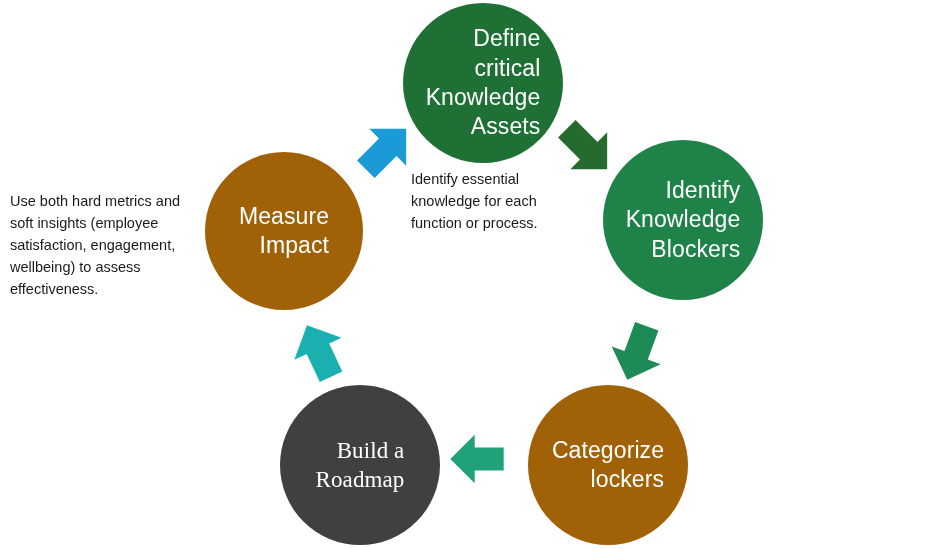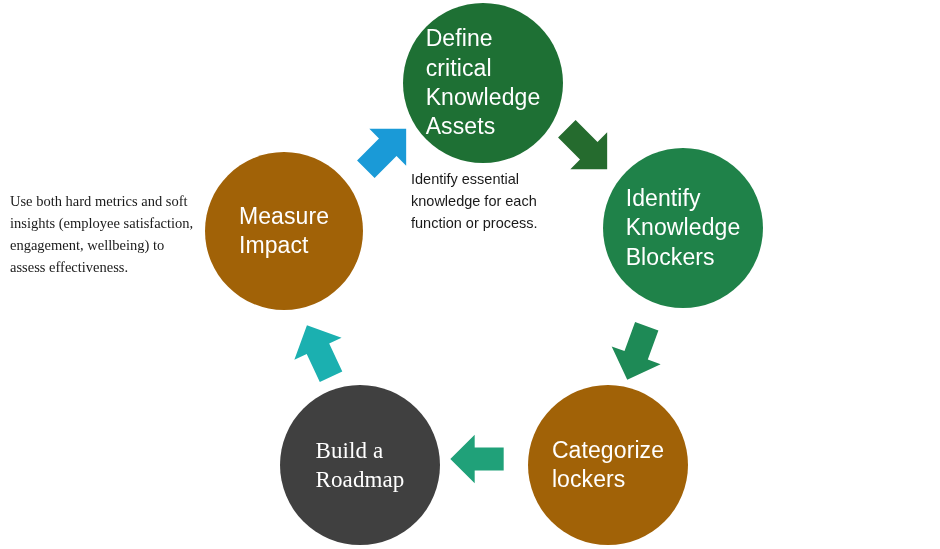--- a/index.html
+++ b/index.html
@@ -16,21 +16,21 @@
     height: 549px;
     background: #ffffff;
     overflow: hidden;
   }
   .node {
     position: absolute;
     border-radius: 50%;
     display: flex;
     align-items: center;
     justify-content: center;
-    text-align: left;
+    text-align: right;
     color: #ffffff;
     box-sizing: border-box;
   }
   .node-label {
     font-size: 23px;
     line-height: 1.28;
     font-weight: 400;
     letter-spacing: 0.1px;
     padding: 0 10px;
     white-space: pre-line;
@@ -45,31 +45,31 @@
   .arrow {
     position: absolute;
   }
   .arrow svg {
     display: block;
     overflow: visible;
   }
 
   
   #node-define       { left: 403px; top: 3px;   width: 160px; height: 160px; }
-  #node-identify     { left: 603px; top: 148px; width: 160px; height: 160px; }
+  #node-identify     { left: 603px; top: 140px; width: 160px; height: 160px; }
   #node-categorize   { left: 528px; top: 385px; width: 160px; height: 160px; }
   #node-roadmap      { left: 280px; top: 385px; width: 160px; height: 160px; }
   #node-measure      { left: 205px; top: 152px; width: 158px; height: 158px; }
 
   
   #caption-define     { left: 411px; top: 168px; width: 160px; }
   #caption-identify   { left: 777px; top: 200px; width: 160px; }
   #caption-categorize { left: 700px; top: 437px; width: 165px; }
   #caption-roadmap    { left: 90px;  top: 437px; width: 186px; }
-  #caption-measure    { left: 10px;  top: 190px; width: 186px; font-family: Liberation Serif, serif; }
+  #caption-measure    { left: 10px;  top: 190px; width: 186px; }
 
   
   #arrow-measure-define     { left: 355px; top: 118px; }
   #arrow-define-identify    { left: 556px; top: 118px; }
   #arrow-identify-categorize{ left: 606px; top: 322px; }
   #arrow-categorize-roadmap { left: 447px; top: 430px; }
   #arrow-roadmap-measure    { left: 288px; top: 320px; }
 </style>
 </head>
 <body>

